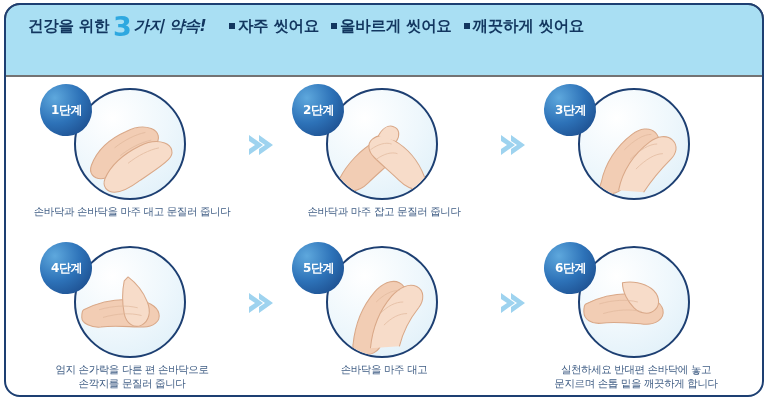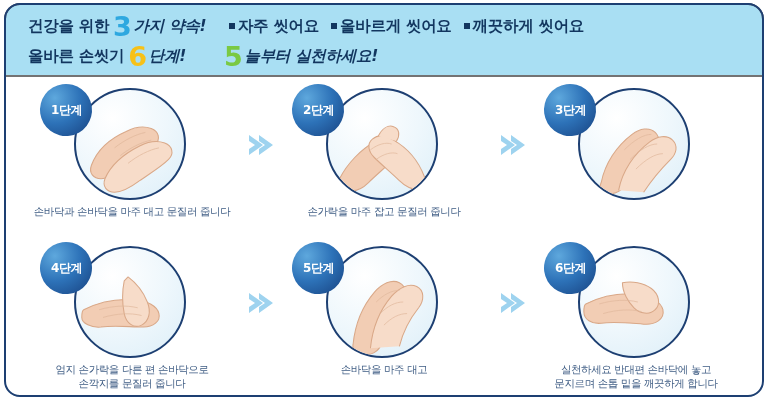--- a/index.html
+++ b/index.html
@@ -197,23 +197,20 @@
 
 <div id="poster">
 
   <div class="header-band">
     <div class="header-line l1">
       <span class="hl-text">건강을 위한</span><span class="bignum n3">3</span><span class="hl-italic">가지 약속!</span>
       <span class="bullets">
         <span class="bullet-item"><span class="bullet-sq"></span><span>자주 씻어요</span></span><span class="bullet-item"><span class="bullet-sq"></span><span>올바르게 씻어요</span></span><span class="bullet-item"><span class="bullet-sq"></span><span>깨끗하게 씻어요</span></span>
       </span>
     </div>
-    <div class="header-line l2">
-      <span class="hl-text">올바른 손씻기</span><span class="bignum n6">6</span><span class="hl-italic">단계!</span><span class="spacer-gap"></span><span class="bignum n5">5</span><span class="hl-italic">늘부터 실천하세요!</span>
-    </div>
   </div>
 
   <div class="steps-area">
 
     <div class="step-row">
 
       <div class="step-cell c0">
         <div class="photo-circle">
           <svg class="hand-art" viewBox="0 0 112 112">
             <g fill="#f2cdb4" stroke="#d9a888" stroke-width="1.1" stroke-linejoin="round">
@@ -246,21 +243,21 @@
             <g stroke="#e0b89c" stroke-width="0.9" fill="none" opacity="0.8">
               <path d="M44 62 C52 56 60 54 66 56"></path>
               <path d="M50 72 C58 66 66 64 72 66"></path>
             </g>
           </svg>
         </div>
         <div class="step-badge">
             <span>2단계</span>
           </div>
         <div class="step-caption">
-          <span class="cap-line">손가락을 마주 잡고 문질러 줍니다</span>
+          <span class="cap-line">손바닥과 마주 잡고 문질러 줍니다</span>
         </div>
       </div>
 
       <div class="step-cell c2">
         <div class="photo-circle">
           <svg class="hand-art" viewBox="0 0 112 112">
             <g fill="#f2cdb4" stroke="#d9a888" stroke-width="1.1" stroke-linejoin="round">
               <path d="M22 96 C26 76 38 58 54 46 C62 40 72 38 78 44 C84 50 82 58 76 64 C66 74 56 86 48 98 C42 106 32 110 26 106 C20 102 20 100 22 96 Z"></path>
               <path d="M40 104 C44 84 56 66 72 54 C80 48 90 46 96 52 C102 58 100 66 94 72 C84 82 74 94 66 106" fill="#f7dcc9"></path>
             </g>

